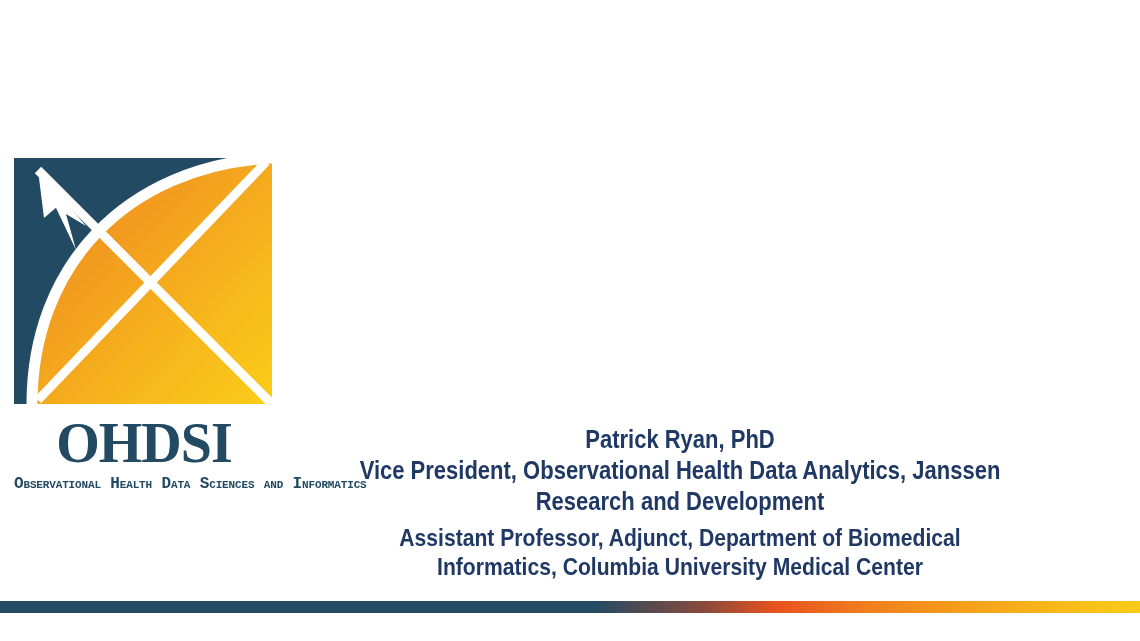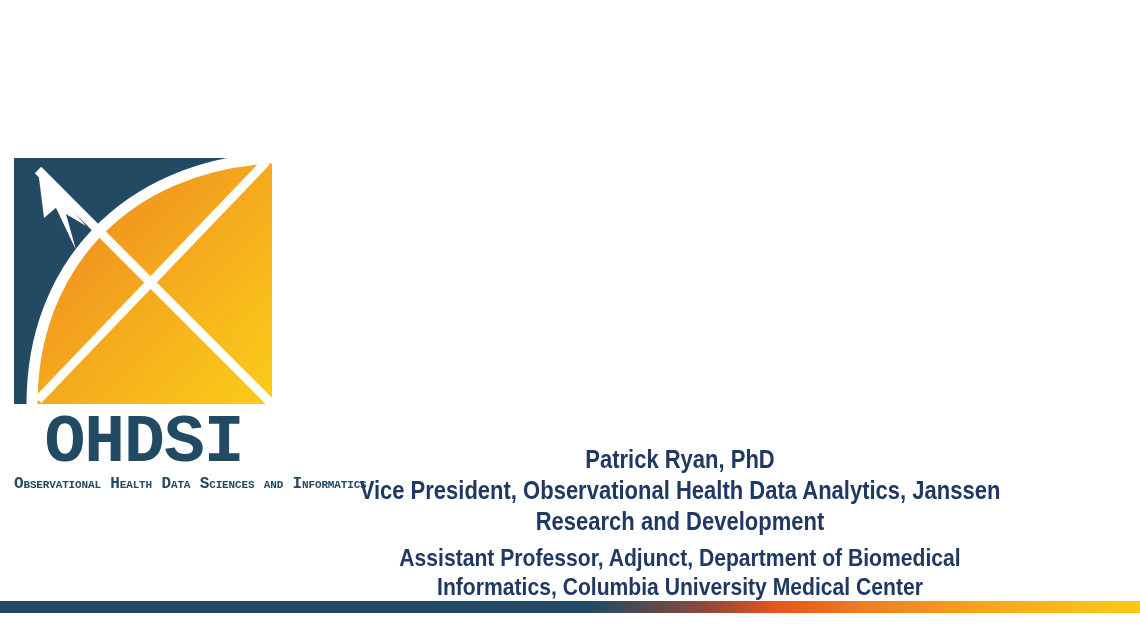--- a/index.html
+++ b/index.html
@@ -34,23 +34,23 @@
     top: 0px;
     width: 258px;
     height: 246px;
   }
   .logo-wordmark {
     position: absolute;
     left: 0px;
     top: 252px;
     width: 260px;
     height: 66px;
-    font-family: Liberation Mono, monospace;
+    font-family: Liberation Serif, serif;
     font-weight: bold;
-    font-size: 68px;
+    font-size: 56px;
     line-height: 66px;
     letter-spacing: -1px;
     color: #234A63;
     text-align: center;
     white-space: nowrap;
   }
   .logo-tagline {
     position: absolute;
     left: 0px;
     top: 320px;
@@ -84,21 +84,20 @@
     transform: scaleX(0.9);
     transform-origin: center center;
   }
 
   .subtitle-block {
     position: absolute;
     left: 300px;
     top: 424px;
     width: 760px;
     text-align: center;
-    margin-top: 20px;
   }
   .subtitle-line {
     font-family: "Liberation Sans", sans-serif;
     font-weight: bold;
     font-size: 25px;
     line-height: 31px;
     color: #1F3864;
     white-space: nowrap;
     transform: scaleX(0.88);
     transform-origin: center center;

